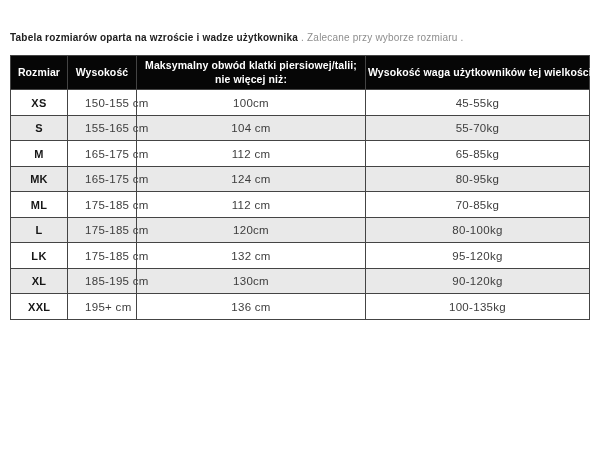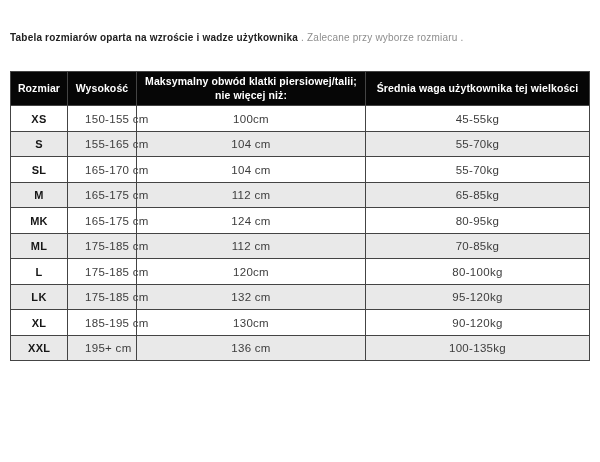--- a/index.html
+++ b/index.html
@@ -23,21 +23,21 @@
     margin-top: 23px;
     font-size: 10px;
     letter-spacing: 0.2px;
     color: #212121;
     white-space: nowrap;
   }
   .intro .intro-bold { font-weight: bold; color: #212121; }
   .intro .intro-muted { color: #8e8e8e; }
 
   table.size-table {
-    margin-top: 28px;
+    margin-top: 12px;
     border-collapse: collapse;
     table-layout: fixed;
     width: 579px;
   }
   .col-size   { width: 57px; }
   .col-height { width: 69px; }
   .col-chest  { width: 229px; }
   .col-weight { width: 224px; }
 
   table.size-table th,
@@ -99,39 +99,33 @@
         <col class="col-weight">
     </colgroup>
     <thead>
       <tr>
         <th>Rozmiar</th>
         <th>Wysokość</th>
         <th>
             <span class="hline">Maksymalny obwód klatki piersiowej/talii;</span>
             <span class="hline">nie więcej niż:</span>
           </th>
-        <th>Średnia waga użytkownika tej wielkości</th>
+        <th>Wysokość waga użytkowników tej wielkości</th>
       </tr>
     </thead>
     <tbody>
       <tr>
         <td class="size-cell">XS</td>
         <td>150-155 cm</td>
         <td>100cm</td>
         <td>45-55kg</td>
       </tr>
       <tr>
         <td class="size-cell">S</td>
         <td>155-165 cm</td>
-        <td>104 cm</td>
-        <td>55-70kg</td>
-      </tr>
-      <tr>
-        <td class="size-cell">SL</td>
-        <td>165-170 cm</td>
         <td>104 cm</td>
         <td>55-70kg</td>
       </tr>
       <tr>
         <td class="size-cell">M</td>
         <td>165-175 cm</td>
         <td>112 cm</td>
         <td>65-85kg</td>
       </tr>
       <tr>

